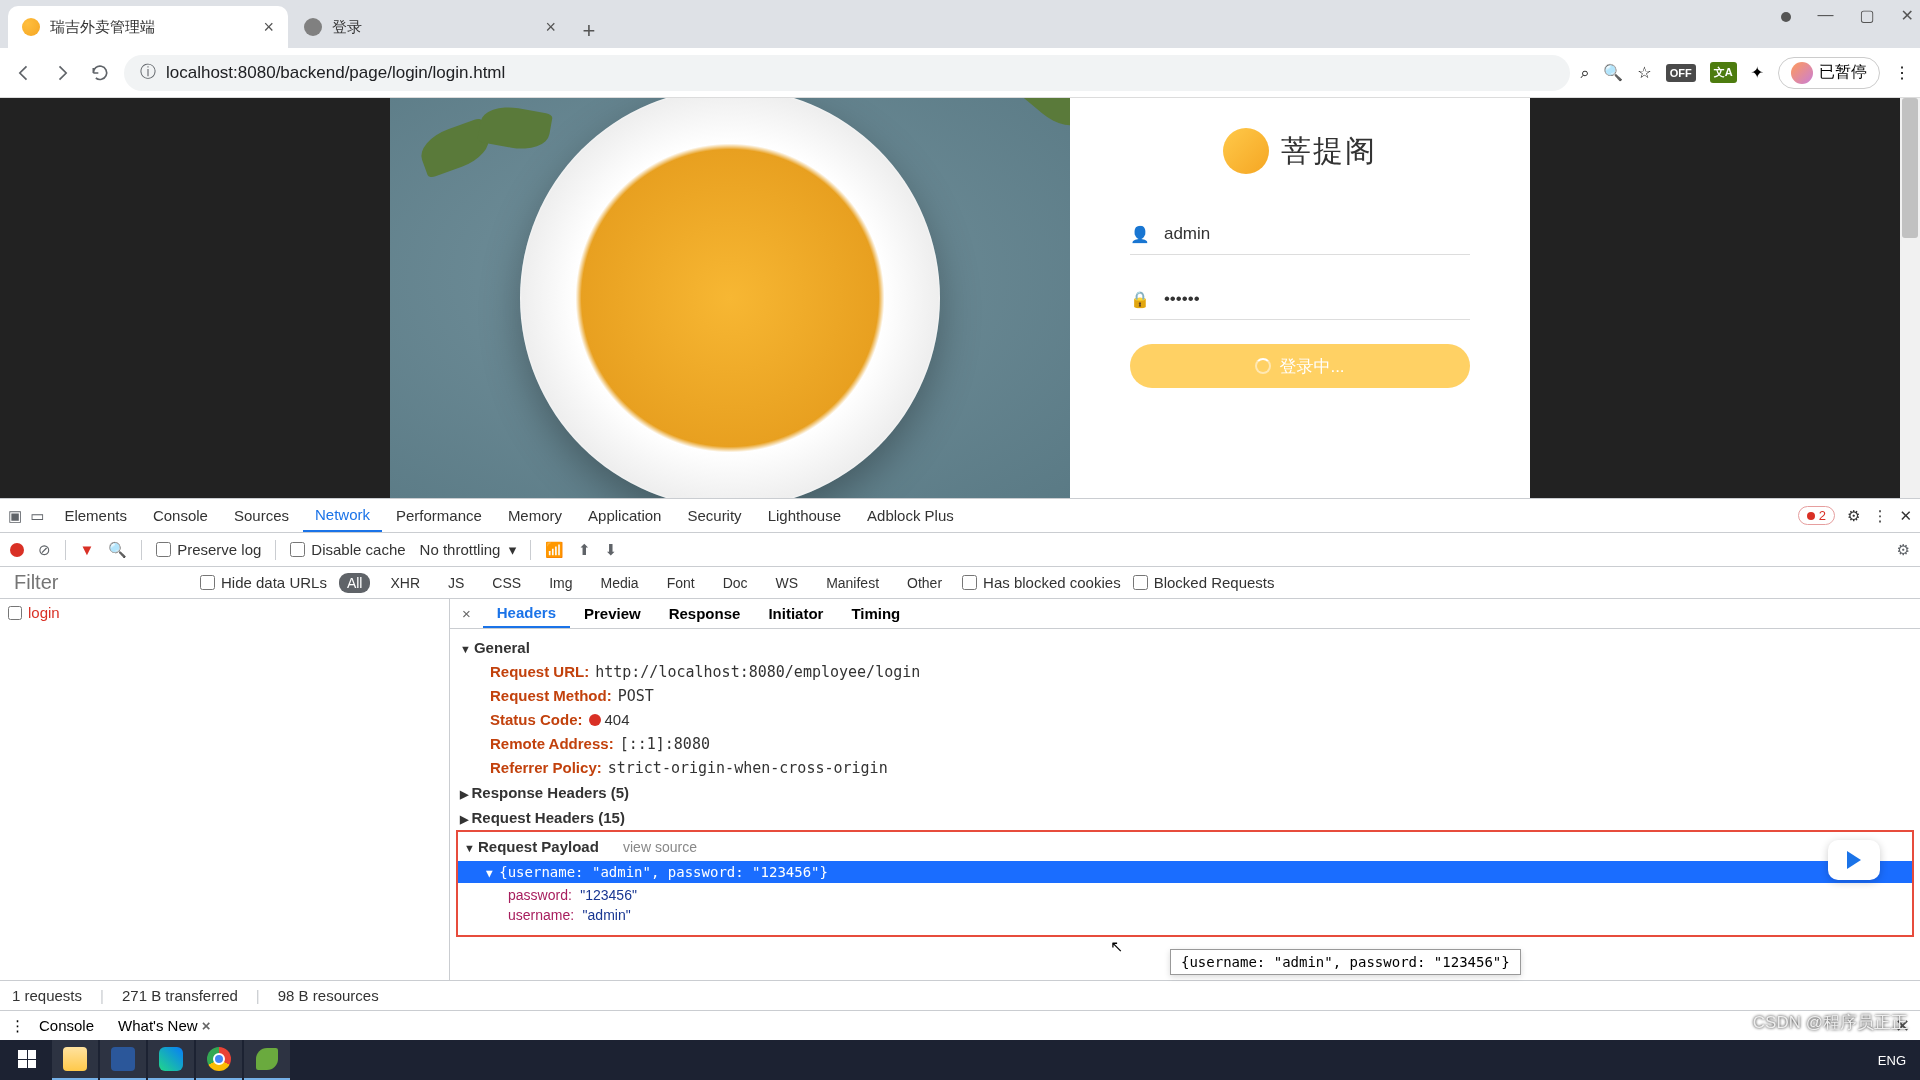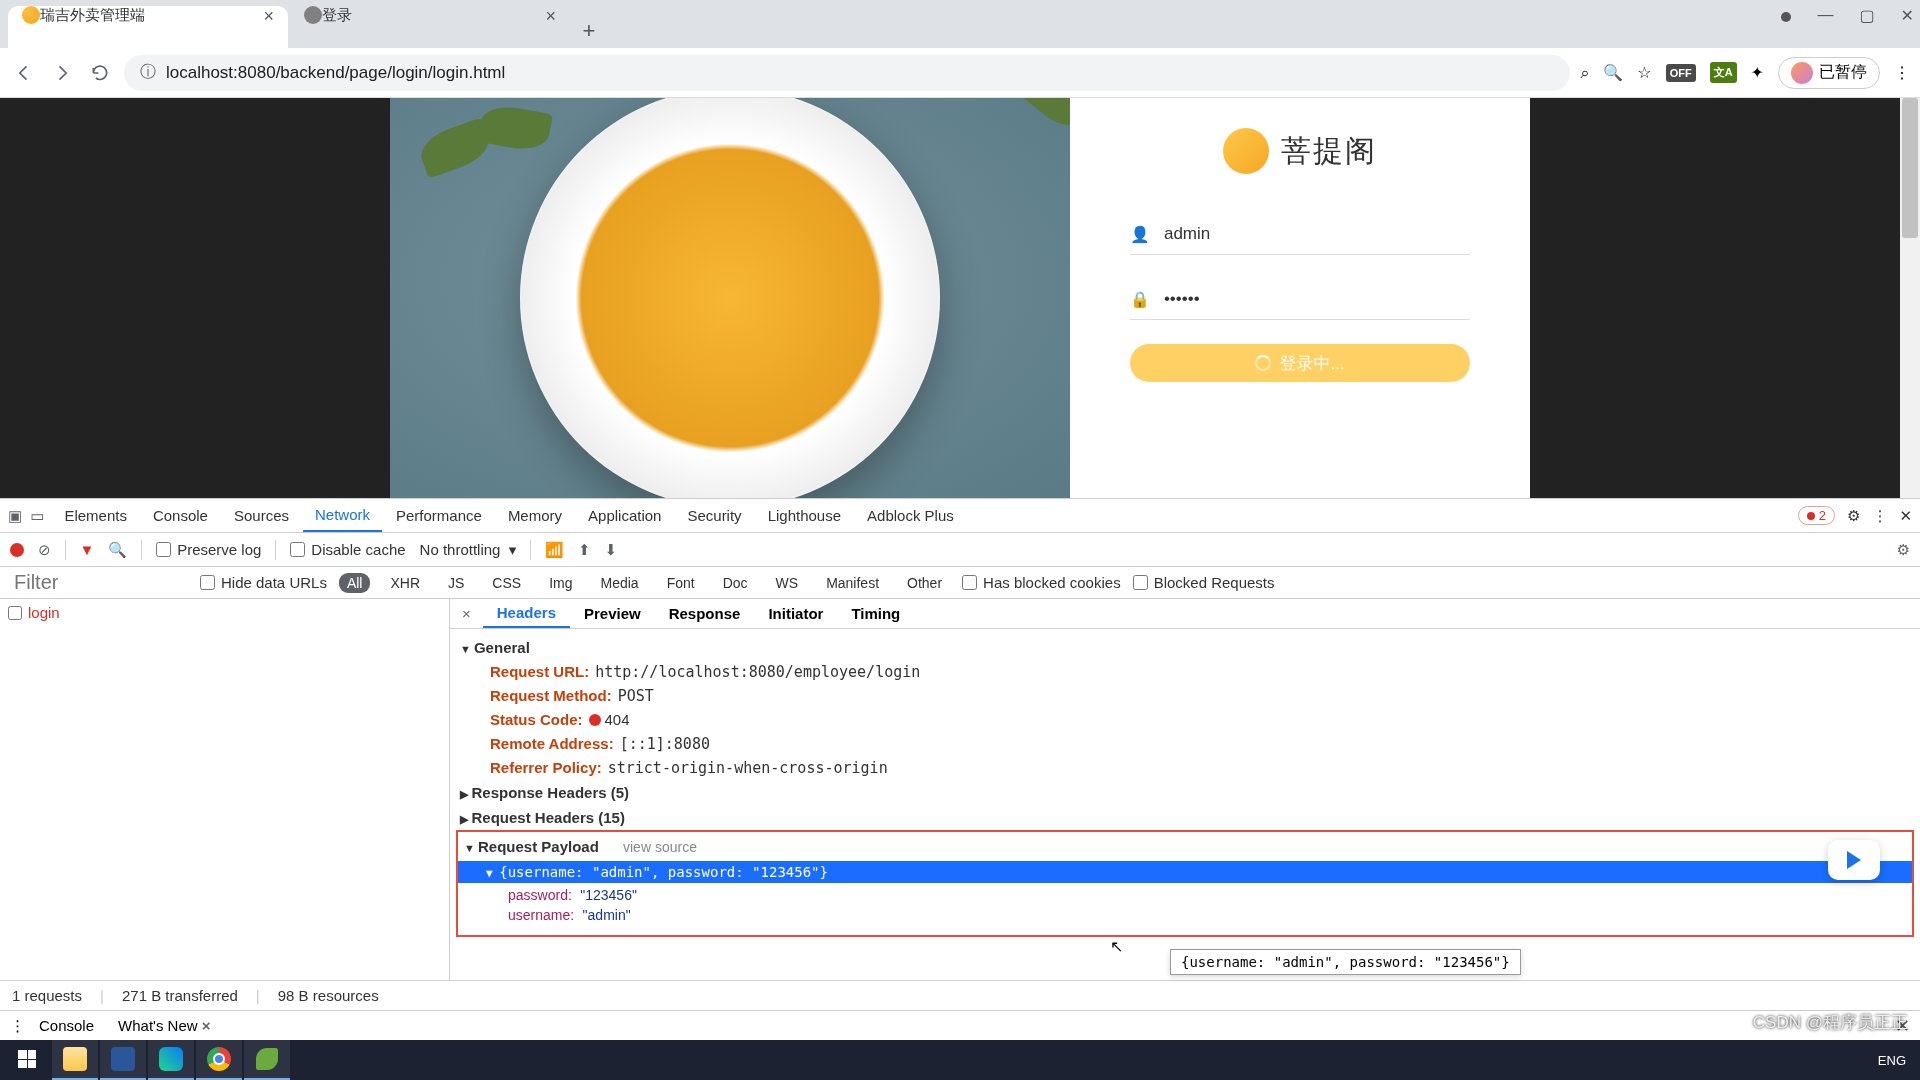--- a/index.html
+++ b/index.html
@@ -1,21 +1,21 @@
 <!DOCTYPE html>
 <html><head>
 <meta charset="utf-8">
 <style>
 * { margin: 0; padding: 0; box-sizing: border-box; font-family: "Segoe UI", Arial, sans-serif; }
 body { width: 1920px; height: 1080px; overflow: hidden; background: #fff; }
 
 
 .chrome { display: flex; flex-direction: column; height: 100%; }
 .tab-bar { background: #dee1e6; height: 48px; display: flex; align-items: flex-end; padding: 0 8px; position: relative; }
-.tab { height: 42px; min-width: 280px; background: #fff; border-radius: 10px 10px 0 0; display: flex; align-items: flex-start; padding: 0 14px; font-size: 15px; color: #333; margin-right: 2px; }
+.tab { height: 42px; min-width: 280px; background: #fff; border-radius: 10px 10px 0 0; display: flex; align-items: center; padding: 0 14px; gap: 10px; font-size: 15px; color: #333; margin-right: 2px; }
 .tab.inactive { background: #dee1e6; }
 .tab .favicon { width: 18px; height: 18px; border-radius: 50%; display: inline-block; }
 .tab .favicon.orange { background: radial-gradient(circle at 30% 30%, #ffbe3d, #f5a623); }
 .tab .favicon.globe { background: #808080; border-radius:50%; position:relative;}
 .tab-close { margin-left: auto; color: #555; font-size: 18px; cursor: pointer; }
 .newtab { width: 34px; height: 34px; display: flex; align-items: center; justify-content: center; color: #555; font-size: 22px; }
 .window-controls { position: absolute; right: 6px; top: 6px; display: flex; gap: 26px; color: #555; }
 .window-controls span { font-size: 16px; }
 .wc-dot { width:10px;height:10px;border-radius:50%;background:#555;display:inline-block;margin-top:6px;}
 
@@ -40,21 +40,21 @@
 .bowl{position:absolute;left:50%;top:50%;transform:translate(-50%,-50%);width:420px;height:420px;border-radius:50%;background:radial-gradient(circle,#f7b733 0,#e8a020 50%,#fff 52%,#eee 70%,#fff 72%);box-shadow:0 15px 40px rgba(0,0,0,.3);} 
 .leaf{position:absolute;width:70px;height:40px;background:#5a7a3a;border-radius:50% 10% 50% 10%;}
 .l1{left:30px;top:30px;transform:rotate(-20deg);}.l2{left:90px;top:10px;transform:rotate(10deg);}.l3{right:-20px;top:-20px;transform:rotate(40deg);}
 
 .login-panel { flex:1; padding: 30px 60px; }
 .brand { display:flex; align-items:center; justify-content:center; gap:12px; margin-bottom: 40px;}
 .brand .logo { width:46px;height:46px;border-radius:50%;background:linear-gradient(135deg,#ffc94a,#f5a623);position:relative;}
 .brand .btxt{font-size:30px;color:#333;font-weight:500;letter-spacing:2px;}
 .input-row { display:flex; align-items:center; border-bottom:1px solid #ddd; padding: 10px 0; margin-bottom: 24px; color:#999;}
 .input-row input { border:none; outline:none; font-size:17px; flex:1; margin-left:14px; color:#333;}
-.login-btn { width:100%; height:38px; border:none; border-radius:23px; background:#ffc94a; color:#fff; font-size:17px; display:flex;align-items:center;justify-content:center;gap:8px; opacity:.85;}
+.login-btn { width:100%; height:44px; border:none; border-radius:23px; background:#ffc94a; color:#fff; font-size:17px; display:flex;align-items:center;justify-content:center;gap:8px; opacity:.85;}
 .spinner { display:inline-block;width:16px;height:16px;border:2px solid rgba(255,255,255,.5);border-top-color:#fff;border-radius:50%;}
 
 
 .devtools { flex:1; display:flex; flex-direction:column; border-top:1px solid #cacdd1; background:#fff; min-height: 0;}
 .dt-tabs { height: 34px; border-bottom:1px solid #cacdd1; display:flex; align-items:center; padding: 0 8px; gap: 2px; font-size:15px; color:#333;}
 .dt-tabs .left-icon{margin-right:6px;color:#5f6368;}
 .dt-tab { padding: 7px 12px; cursor:pointer; }
 .dt-tab.active { color:#1a73e8; border-bottom:2px solid #1a73e8; }
 .dt-tabs .right { margin-left:auto; display:flex; align-items:center; gap:12px;}
 .err-badge{display:flex;align-items:center;gap:4px;border:1px solid #e69e9e;border-radius:10px;padding:1px 8px;color:#d93025;font-size:13px;}

